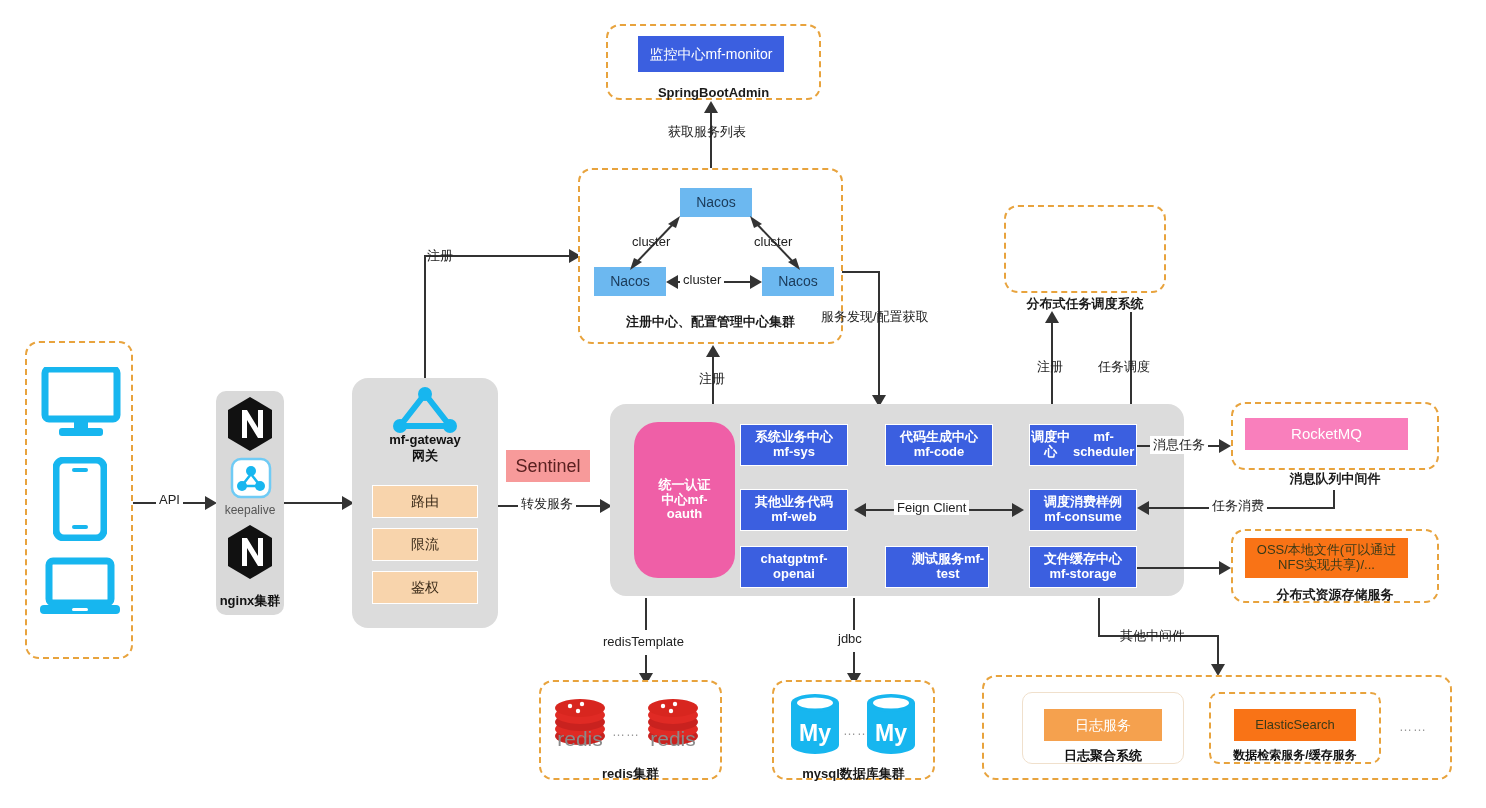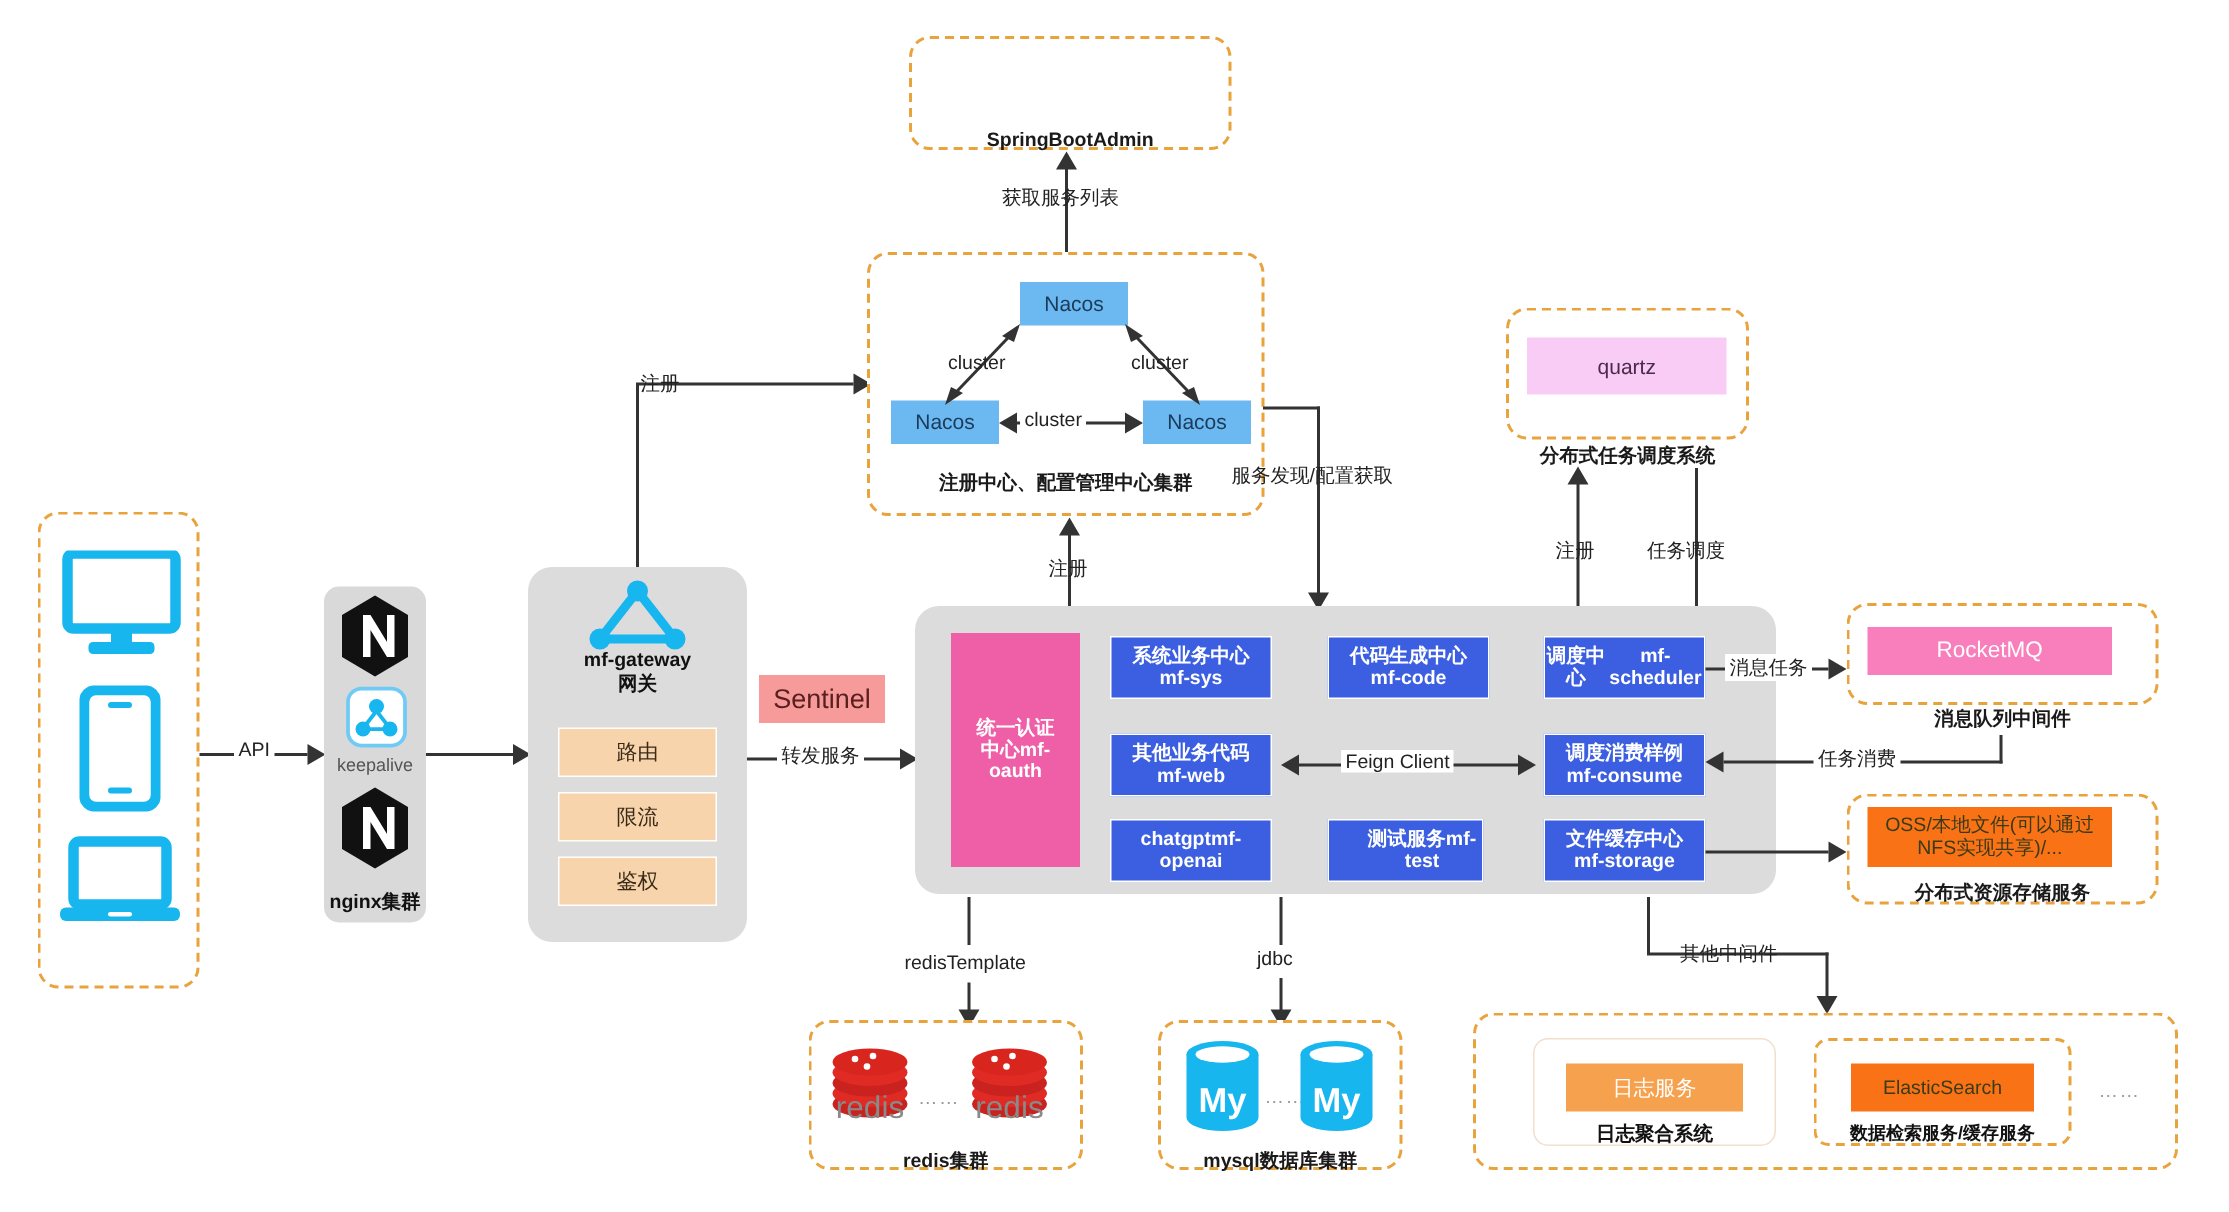--- a/index.html
+++ b/index.html
@@ -143,20 +143,21 @@
   <div class="abs arr arr-r" style="left:569px;top:249px;"></div>
   <div class="abs ln-lbl nb" style="left:424px;top:247px;">注册</div>
 
   <div class="abs box box-salmon" style="left:506px;top:450px;width:84px;height:32px;">Sentinel</div>
 
   <div class="abs ln-h" style="left:498px;top:505px;width:102px;"></div>
   <div class="abs arr arr-r" style="left:600px;top:499px;"></div>
   <div class="abs ln-lbl" style="left:518px;top:495px;">转发服务</div>
 
   <div class="abs dash-group" style="left:606px;top:24px;width:215px;height:76px;"></div>
+  <div class="abs box box-monitor" style="left:638px;top:36px;width:146px;height:36px;">监控中心mf-monitor</div>
   <div class="abs group-caption" style="left:606px;top:85px;width:215px;">SpringBootAdmin</div>
 
   <div class="abs ln-v" style="left:710px;top:112px;height:62px;"></div>
   <div class="abs arr arr-u" style="left:704px;top:101px;"></div>
   <div class="abs ln-lbl nb" style="left:665px;top:123px;">获取服务列表</div>
 
   <div class="abs dash-group" style="left:578px;top:168px;width:265px;height:176px;"></div>
   <div class="abs box box-nacos" style="left:680px;top:188px;width:72px;height:29px;">Nacos</div>
   <div class="abs box box-nacos" style="left:594px;top:267px;width:72px;height:29px;">Nacos</div>
   <div class="abs box box-nacos" style="left:762px;top:267px;width:72px;height:29px;">Nacos</div>
@@ -189,34 +190,33 @@
   <div class="abs ln-v" style="left:712px;top:356px;height:52px;"></div>
   <div class="abs arr arr-u" style="left:706px;top:345px;"></div>
   <div class="abs ln-lbl nb" style="left:696px;top:370px;">注册</div>
 
   <div class="abs ln-h" style="left:842px;top:271px;width:38px;"></div>
   <div class="abs ln-v" style="left:878px;top:271px;height:125px;"></div>
   <div class="abs arr arr-d" style="left:872px;top:395px;"></div>
   <div class="abs ln-lbl nb" style="left:818px;top:308px;">服务发现/配置获取</div>
 
   <div class="abs dash-group" style="left:1004px;top:205px;width:162px;height:88px;"></div>
-  <div class="abs box box-pink-light" style="left:1018px;top:225px;width:133px;height:38px;">quartz</div>
   <div class="abs group-caption" style="left:1004px;top:295px;width:162px;">分布式任务调度系统</div>
 
   <div class="abs ln-v" style="left:1051px;top:322px;height:86px;"></div>
   <div class="abs arr arr-u" style="left:1045px;top:311px;"></div>
   <div class="abs ln-lbl nb" style="left:1034px;top:358px;">注册</div>
 
   <div class="abs ln-v" style="left:1130px;top:312px;height:96px;"></div>
   <div class="abs arr arr-d" style="left:1124px;top:404px;"></div>
   <div class="abs ln-lbl nb" style="left:1095px;top:358px;">任务调度</div>
 
   <div class="abs grey-panel" style="left:610px;top:404px;width:574px;height:192px;"></div>
 
-  <div class="abs box box-pink" style="left:634px;top:422px;width:86px;height:156px;flex-direction:column;">
+  <div class="abs box box-pink" style="left:634px;top:422px;width:101px;height:156px;flex-direction:column;border-radius:24px;">
     <span>统一认证</span>
     <span>中心mf-</span>
     <span>oauth</span>
   </div>
 
   <div class="abs box box-blue" style="left:740px;top:424px;width:108px;height:42px;flex-direction:column;">
     <span>系统业务中心</span>
     <span>mf-sys</span>
   </div>
   <div class="abs box box-blue" style="left:885px;top:424px;width:108px;height:42px;flex-direction:column;">

